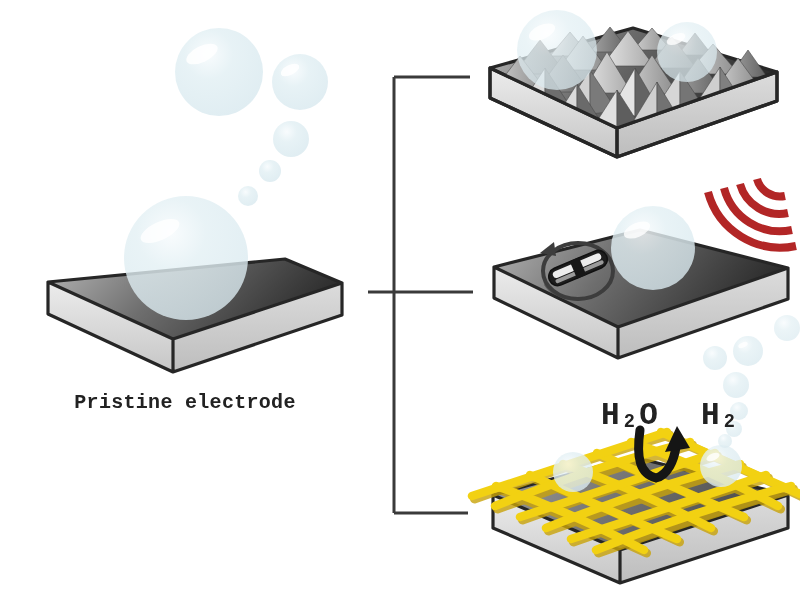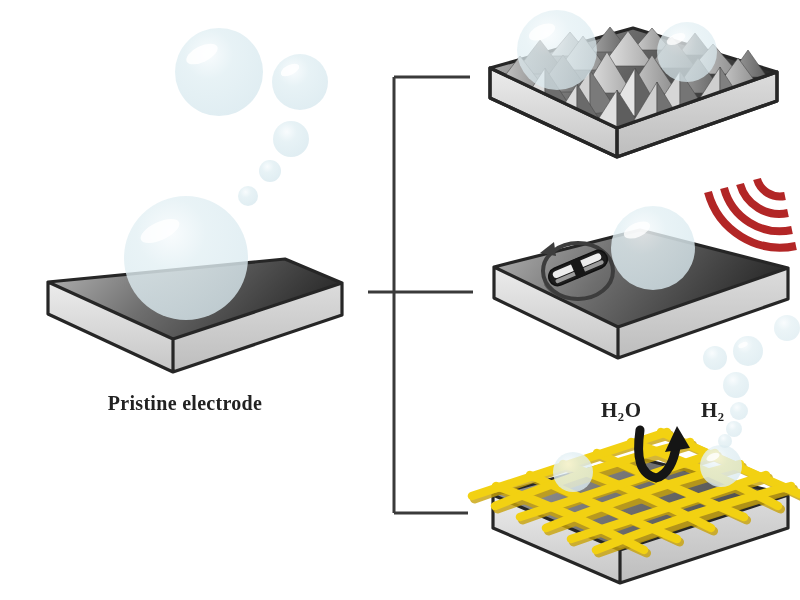--- a/index.html
+++ b/index.html
@@ -1,25 +1,25 @@
 <!DOCTYPE html>
 <html style="--background: #ffffff; --bubble-fill: #d9e9ef; --bubble-highlight: #ffffff; --slab-top-light: #b6b6b6; --slab-top-dark: #2d2d2d; --slab-side-light: #ececec; --slab-side-dark: #bdbdbd; --outline: #262626; --connector-line: #3a3a3a; --ultrasound-red: #b22626; --mesh-yellow: #f2d112; --mesh-yellow-shadow: #c9a30a; --arrow-black: #151515; --text: #222222;"><head>
 <meta charset="utf-8">
 <style>
   html,body{margin:0;padding:0;background:#fff;}
   .canvas{
     position:relative;width:800px;height:600px;overflow:hidden;
     background:var(--background,#ffffff);
-    font-family:Liberation Serif, serif;
+    font-family:Liberation Mono, monospace;
     border-radius:8px;
   }
   .canvas svg{position:absolute;left:0;top:0;}
   .lbl{position:absolute;font-weight:bold;color:var(--text,#222222);line-height:1;}
   .lbl.pristine{left:62px;top:393px;width:246px;text-align:center;font-size:20px;letter-spacing:.3px;}
-  .lbl.formula{font-size:21px;letter-spacing:.5px;}
+  .lbl.formula{font-size:31px;letter-spacing:.5px;}
   .lbl.h2o{left:601px;top:400px;}
   .lbl.h2{left:701px;top:400px;}
 </style>
 </head>
 <body>
 
 <div class="canvas">
 <svg width="800" height="600" viewBox="0 0 800 600">
   <defs>
     <linearGradient id="topGrad" x1="0" y1="0" x2="1" y2="0.25">

